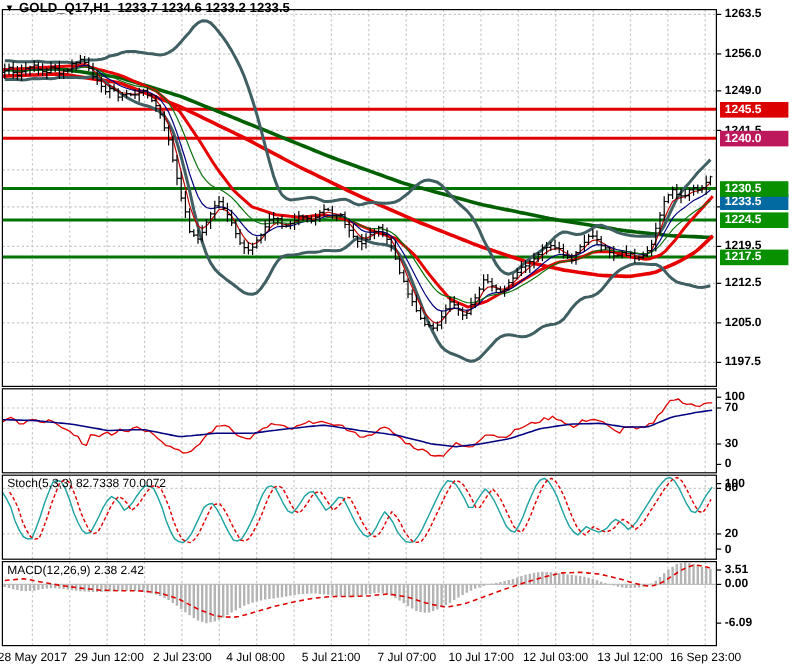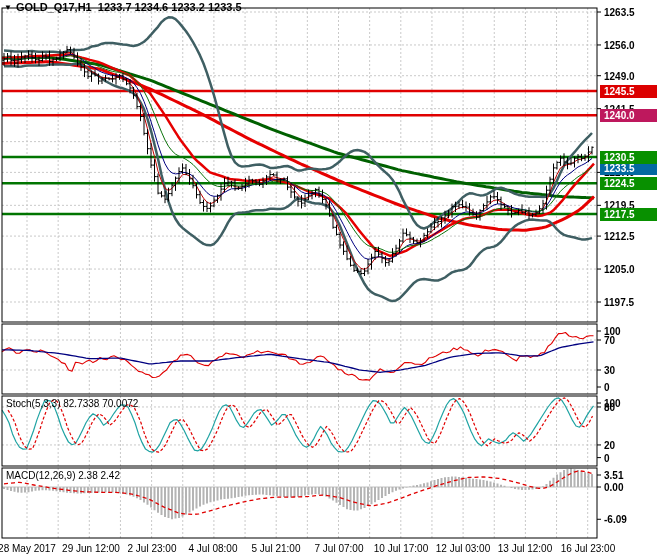--- a/index.html
+++ b/index.html
@@ -172,15 +172,15 @@
   <div id="time-axis">
       <span class="tlabel" style="left: 27px;">28 May 2017</span>
       <span class="tlabel" style="left: 91px;">29 Jun 12:00</span>
       <span class="tlabel" style="left: 152px; text-align: right;">2 Jul 23:00</span>
       <span class="tlabel" style="left: 213px;">4 Jul 08:00</span>
       <span class="tlabel" style="left: 276px;">5 Jul 21:00</span>
       <span class="tlabel" style="left: 339px;">7 Jul 07:00</span>
       <span class="tlabel" style="left: 401px;">10 Jul 17:00</span>
       <span class="tlabel" style="left: 463px;">12 Jul 03:00</span>
       <span class="tlabel" style="left: 525px;">13 Jul 12:00</span>
-      <span class="tlabel" style="left: 588px;">16 Jul 23:00</span>
+      <span class="tlabel" style="left: 588px;">16 Sep 23:00</span>
     </div>
 </div>
 
 </body></html>

